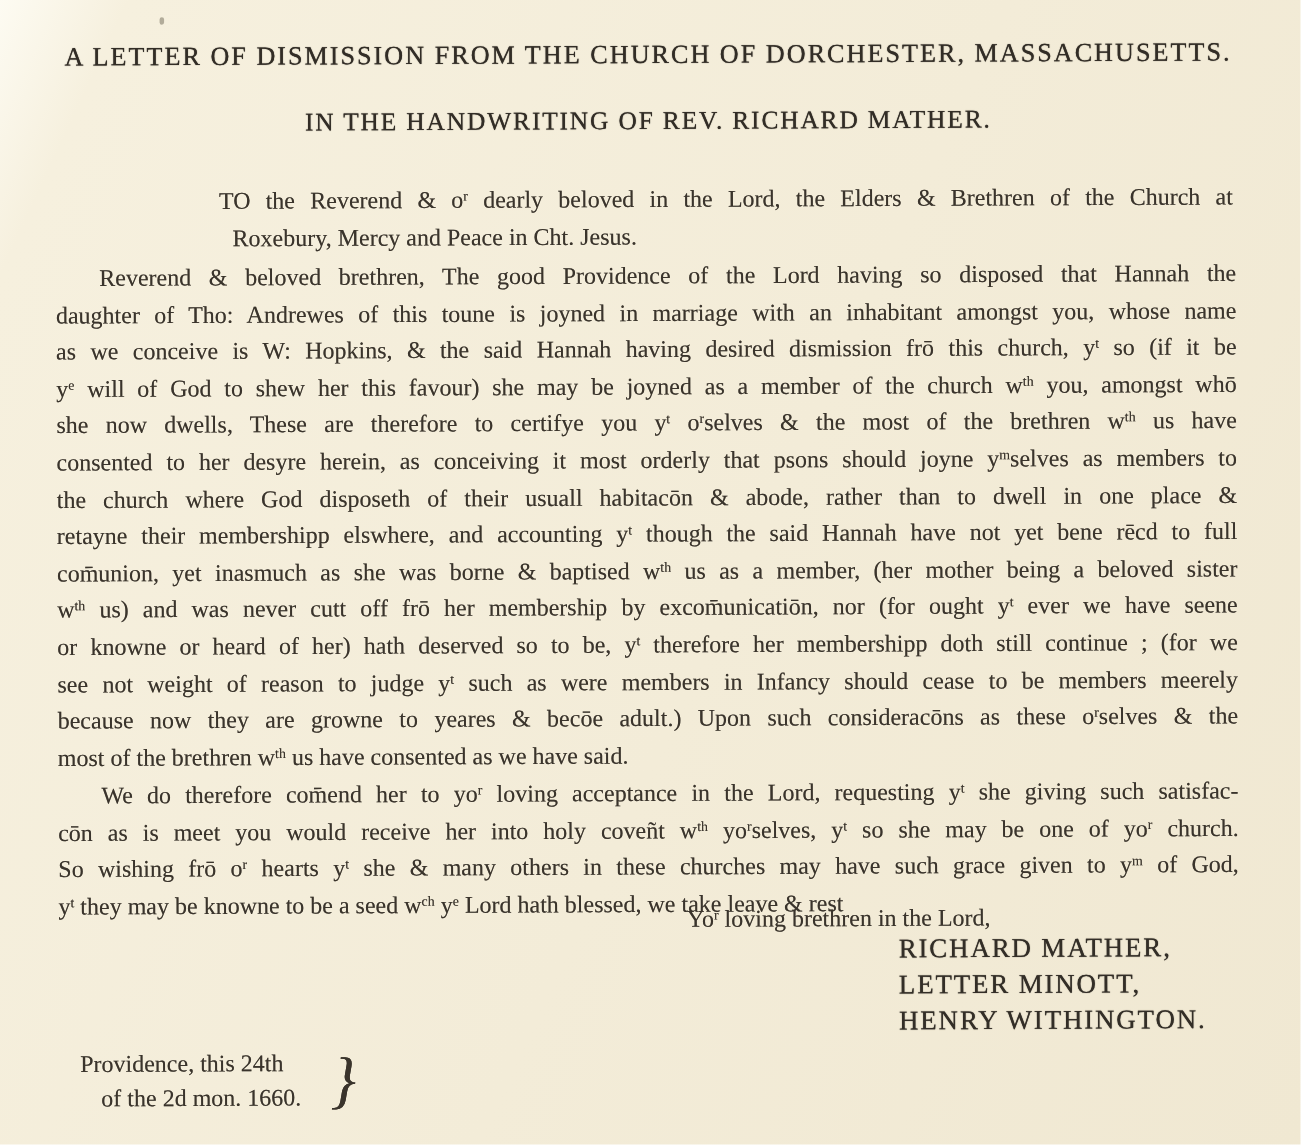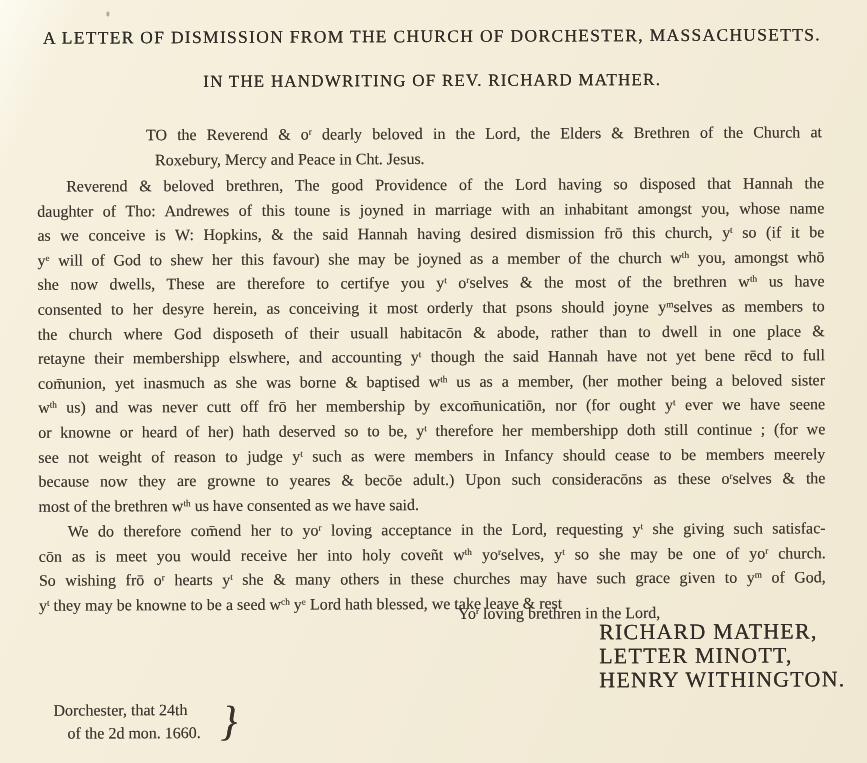--- a/index.html
+++ b/index.html
@@ -75,21 +75,21 @@
     left: 457px; top: 605px;
     font-size: 16px;
     text-shadow: 0 0 0.3px rgba(58,52,44,0.55);
     white-space: nowrap;
   }
   .signatures {
     position: absolute;
     left: 598px; top: 621px;
   }
   .sig {
-    font-size: 22px;
+    font-size: 18px;
     letter-spacing: 1.2px;
     line-height: 24px;
     color: #332e27;
     text-shadow: 0 0 0.6px currentColor;
     white-space: nowrap;
   }
   .dateline {
     position: absolute;
     left: 52px; top: 697px;
     font-size: 16px;
@@ -147,18 +147,18 @@
 
     <div class="valediction">Yo<sup>r</sup> loving brethren in the Lord,</div>
 
     <div class="signatures">
       <div class="sig">RICHARD MATHER,</div>
       <div class="sig">LETTER MINOTT,</div>
       <div class="sig">HENRY WITHINGTON.</div>
     </div>
 
     <div class="dateline">
-      <div class="dl dl1">Dorchester, that 24th</div>
+      <div class="dl dl1">Providence, this 24th</div>
       <div class="dl dl2">of the 2d mon. 1660.</div>
     </div>
     <div class="date-brace">}</div>
   </div>
 </div>
 
 </body></html>

